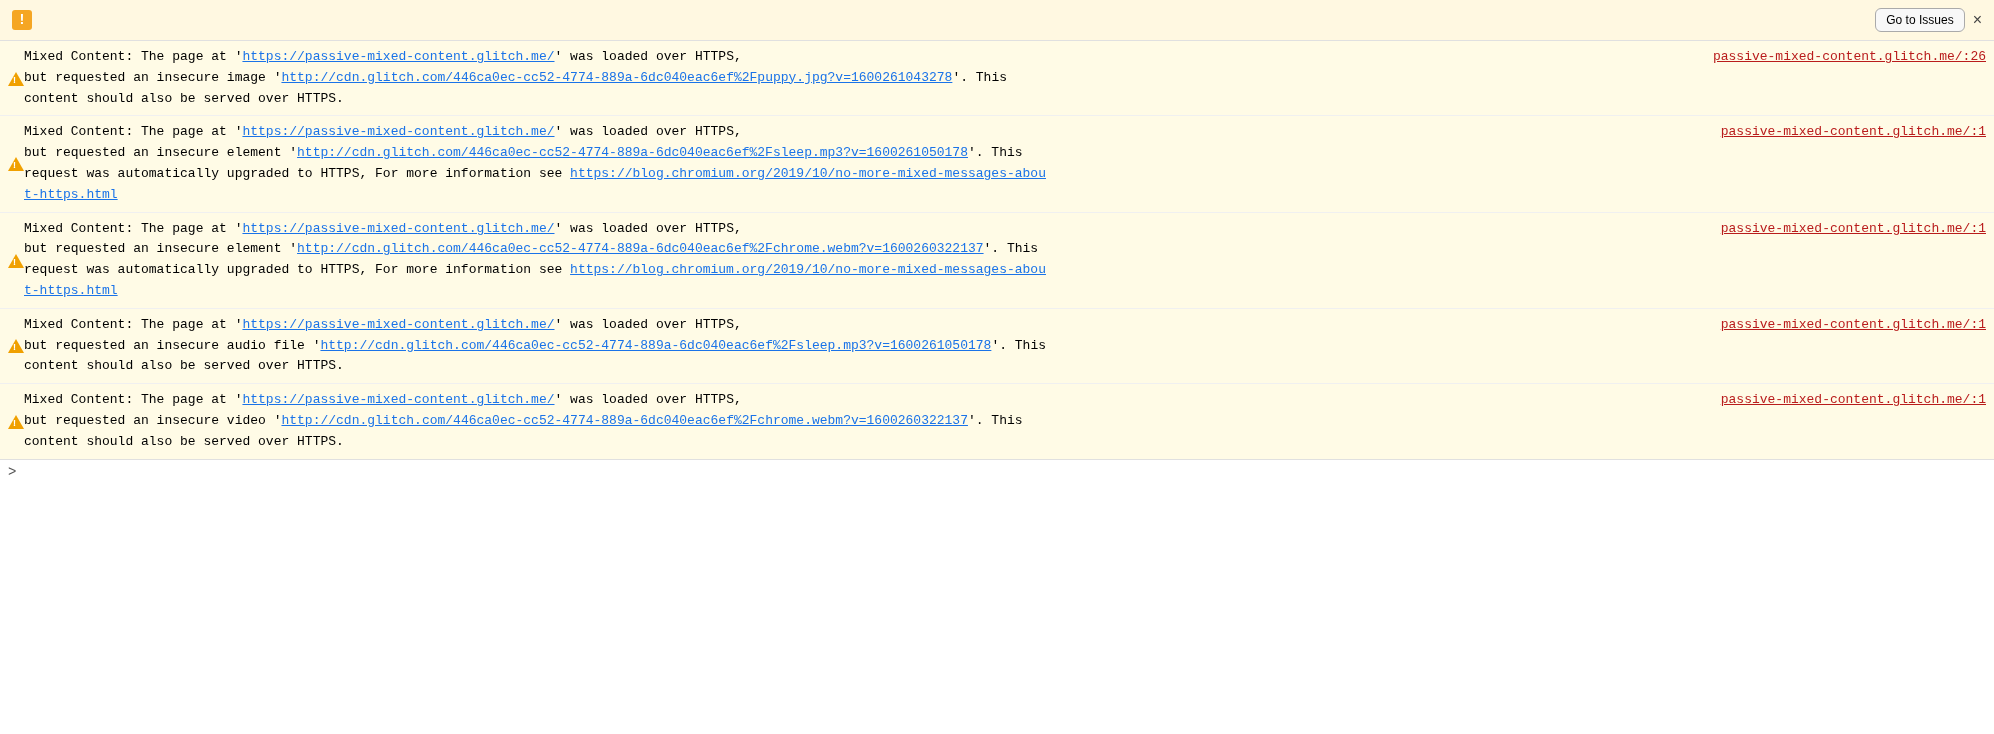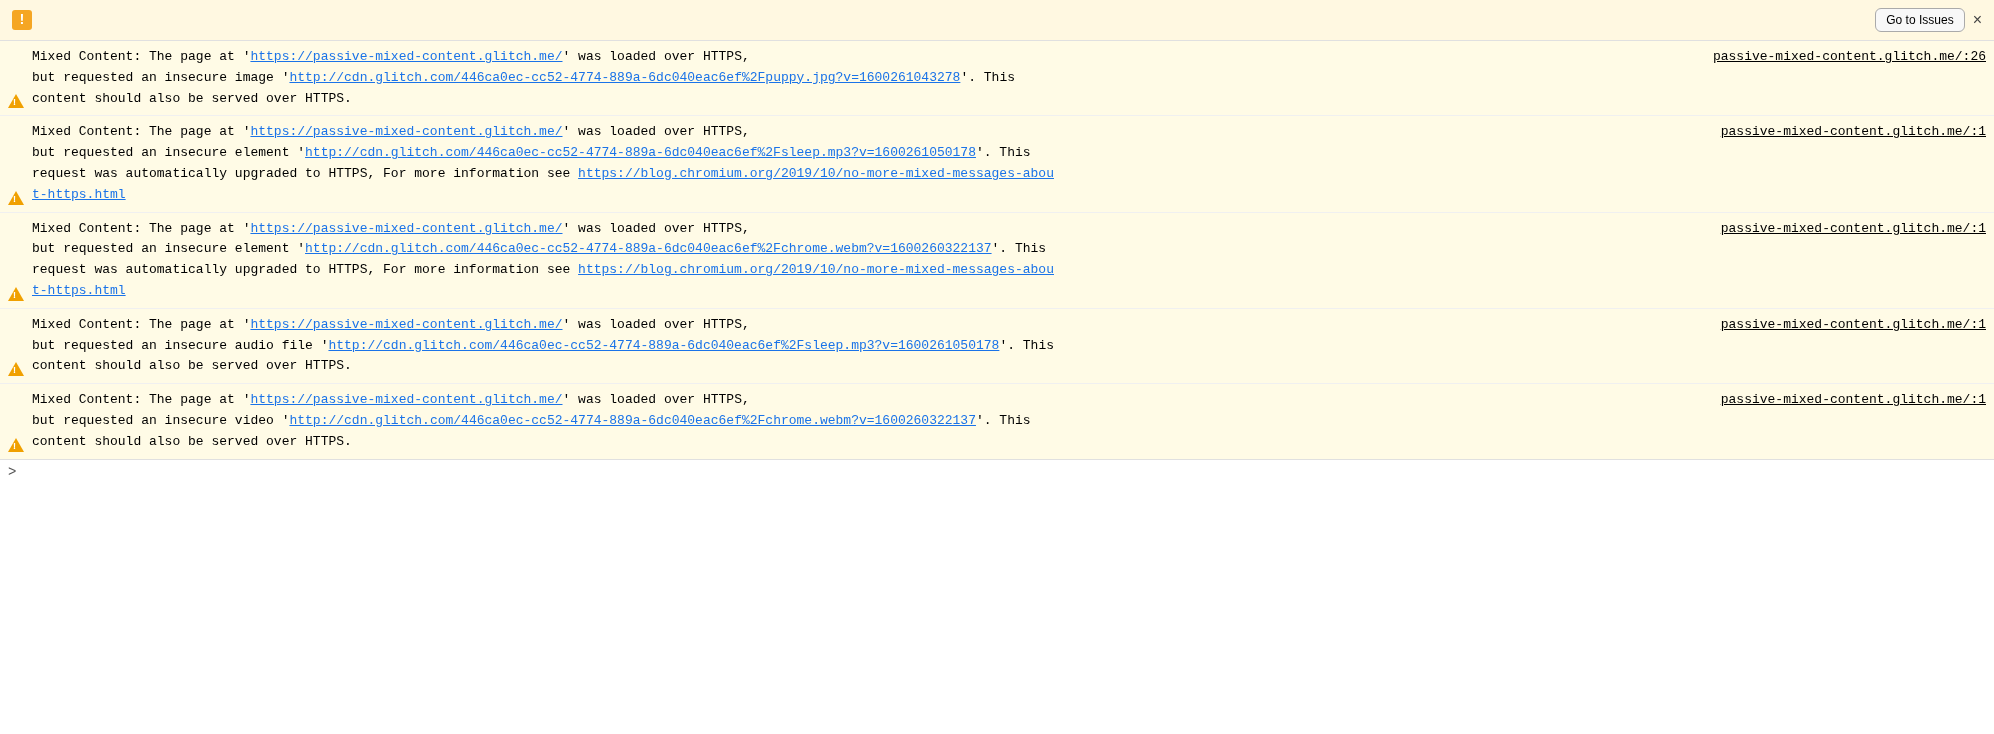--- a/index.html
+++ b/index.html
@@ -70,25 +70,25 @@
       line-height: 1;
     }
 
     .console-area {
       background: #fff;
       padding: 0;
     }
 
     .console-message {
       display: flex;
-      align-items: flex-end;
+      align-items: center;
       padding: 6px 8px;
       border-bottom: 1px solid #f0f0f0;
       background: #fffbe6;
-      gap: 8px;
+      gap: 0;
       font-family: Liberation Mono, monospace;
     }
 
     .console-message:last-of-type {
       border-bottom: none;
     }
 
     .msg-icon {
       flex-shrink: 0;
       margin-top: 1px;
@@ -122,21 +122,21 @@
 
     .msg-content {
       flex: 1;
       line-height: 1.6;
       font-size: 13px;
       color: #000;
     }
 
     .msg-source {
       flex-shrink: 0;
-      color: #000000;
+      color: #b91c1c;
       text-decoration: underline;
       cursor: pointer;
       font-size: 13px;
       white-space: nowrap;
       margin-left: 36px;
     }
 
     a {
       color: #1a73e8;
       text-decoration: underline;

